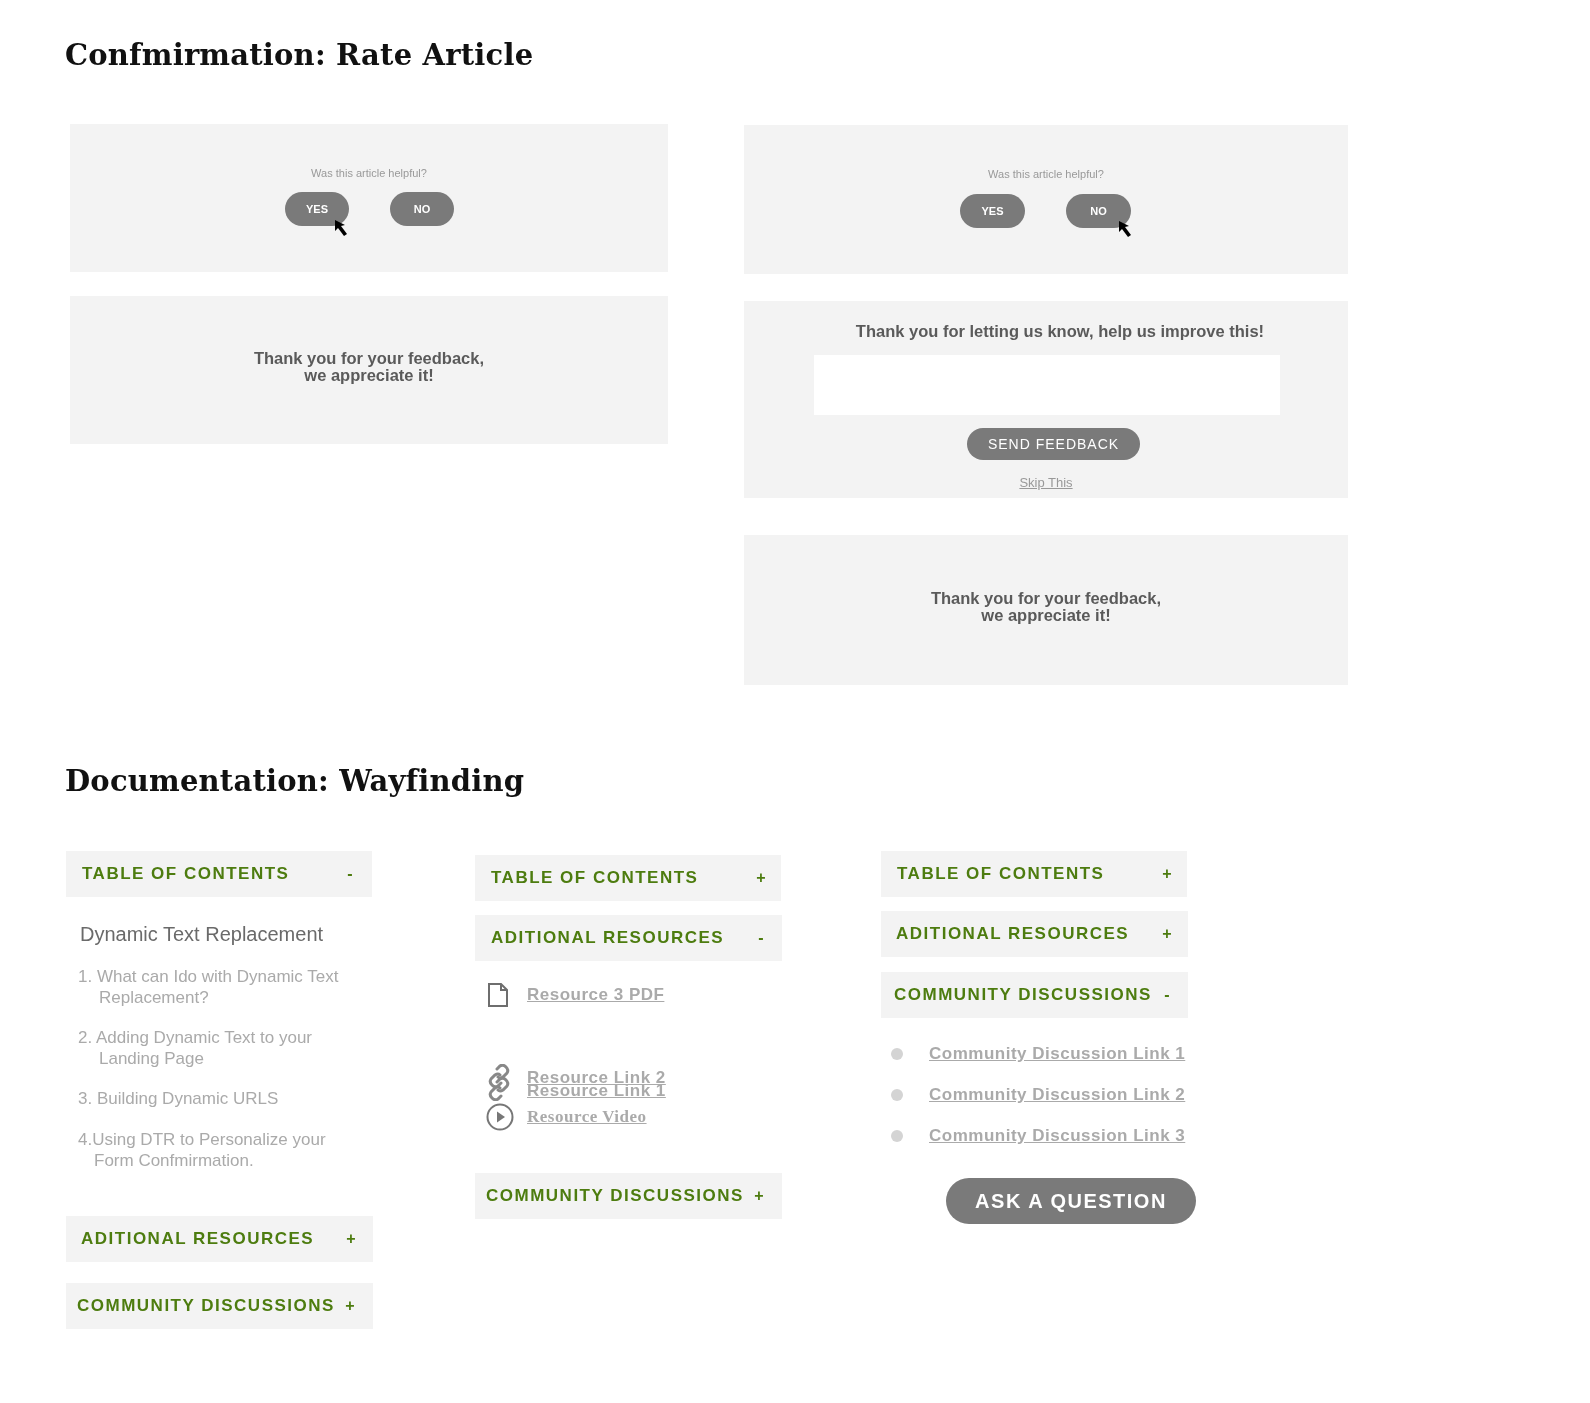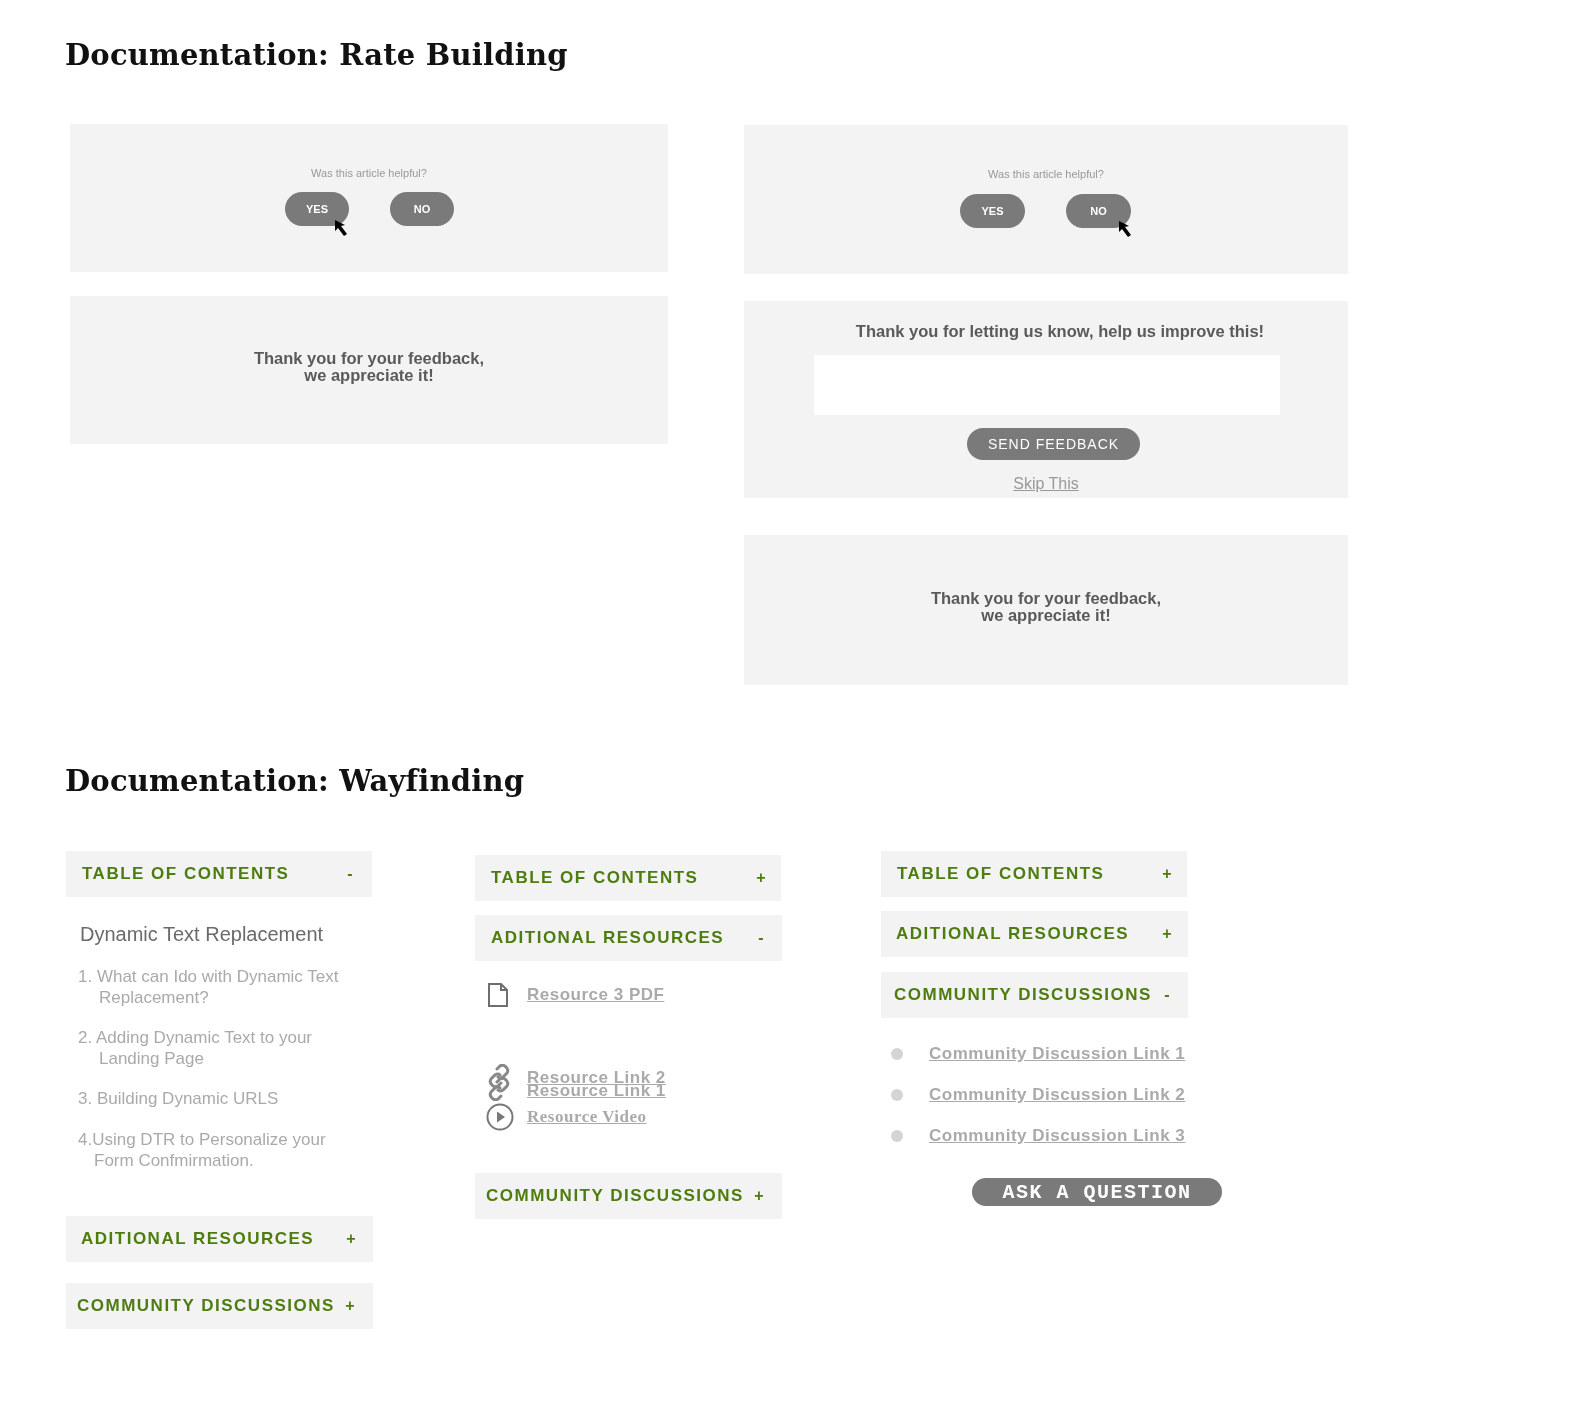--- a/index.html
+++ b/index.html
@@ -7,34 +7,34 @@
   body { position: relative; font-family: "Liberation Sans", sans-serif; color: #666; }
   .abs { position: absolute; }
   .heading { font-family: "DejaVu Serif", serif; font-weight: bold; font-size: 29px; color: #111; letter-spacing: 0.2px; }
   .panel { background: #f3f3f3; }
   .q { font-size: 11px; color: #999; text-align: center; width: 100%; }
   .pill { background: #7a7a7a; color: #fff; border-radius: 17px; font-size: 11px; font-weight: bold; display: flex; align-items: center; justify-content: center; border: none; }
   .cursor { width: 22px; height: 22px; }
   .thanks { font-size: 16.5px; font-weight: bold; color: #5a5a5a; text-align: center; line-height: 17px; width: 100%; }
   .textarea { background: #fff; border: none; }
   .send { background: #7a7a7a; color: #ffffff; border-radius: 17px; font-size: 14px; letter-spacing: 1px; display: flex; align-items: center; justify-content: center; }
-  .skip { font-size: 16px; color: #999; text-decoration: underline; text-align: center; width: 100%; }
+  .skip { font-size: 13px; color: #999; text-decoration: underline; text-align: center; width: 100%; }
   .acc { background: #f3f3f3; display: flex; align-items: center; justify-content: space-between; font-size: 17px; font-weight: bold; color: #4d7c0f; letter-spacing: 1.5px; }
   .acc .sign { font-weight: bold; font-size: 16px; }
   .toc-title { font-size: 20px; color: #6a6a6a; }
   .toc-item { font-size: 17px; color: #aaa; line-height: 21px; }
   .res-link { font-size: 17px; color: #aaa; text-decoration: underline; letter-spacing: 0.5px; font-weight: bold; }
   .cd-link { font-size: 17px; color: #aaa; text-decoration: underline; letter-spacing: 0.5px; font-weight: bold; }
   .dot { width: 12px; height: 12px; border-radius: 50%; background: #d4d4d4; }
   .ask { background: #7a7a7a; color: #fff; border-radius: 24px; font-size: 20px; font-weight: bold; letter-spacing: 1.5px; display: flex; align-items: center; justify-content: center; }
 </style>
 </head>
 <body>
 
-<div class="abs heading" style="left:65px; top:38px;">Documentation: Rate Building</div>
+<div class="abs heading" style="left:65px; top:38px;">Confmirmation: Rate Article</div>
 
 <div class="abs panel" style="left:70px; top:124px; width:598px; height:148px;">
   <div class="abs q" style="left:0; top:43px;">Was this article helpful?</div>
   <div class="abs pill" style="left:215px; top:68px; width:64px; height:34px;">YES</div>
   <div class="abs pill" style="left:320px; top:68px; width:64px; height:34px;">NO</div>
   <svg class="abs cursor" style="left:263px; top:94px;" viewBox="0 0 22 22">
     <path d="M2 2 L2 13 L5 10 L11 18 L14 16 L8 8 L12 7 Z" fill="#000"></path>
   </svg>
 </div>
 
@@ -163,13 +163,13 @@
 </div>
 <div class="abs" style="left:891px; top:1085px; display:flex; align-items:center;">
   <span class="dot"></span>
   <span class="cd-link" style="margin-left:26px;">Community Discussion Link 2</span>
 </div>
 <div class="abs" style="left:891px; top:1126px; display:flex; align-items:center;">
   <span class="dot"></span>
   <span class="cd-link" style="margin-left:26px;">Community Discussion Link 3</span>
 </div>
 
-<div class="abs ask" style="left:972px; top:1178px; width:250px; height:28px;font-family:Liberation Mono, monospace;">ASK A QUESTION</div>
+<div class="abs ask" style="left:946px; top:1178px; width:250px; height:46px;">ASK A QUESTION</div>
 
 </body></html>

